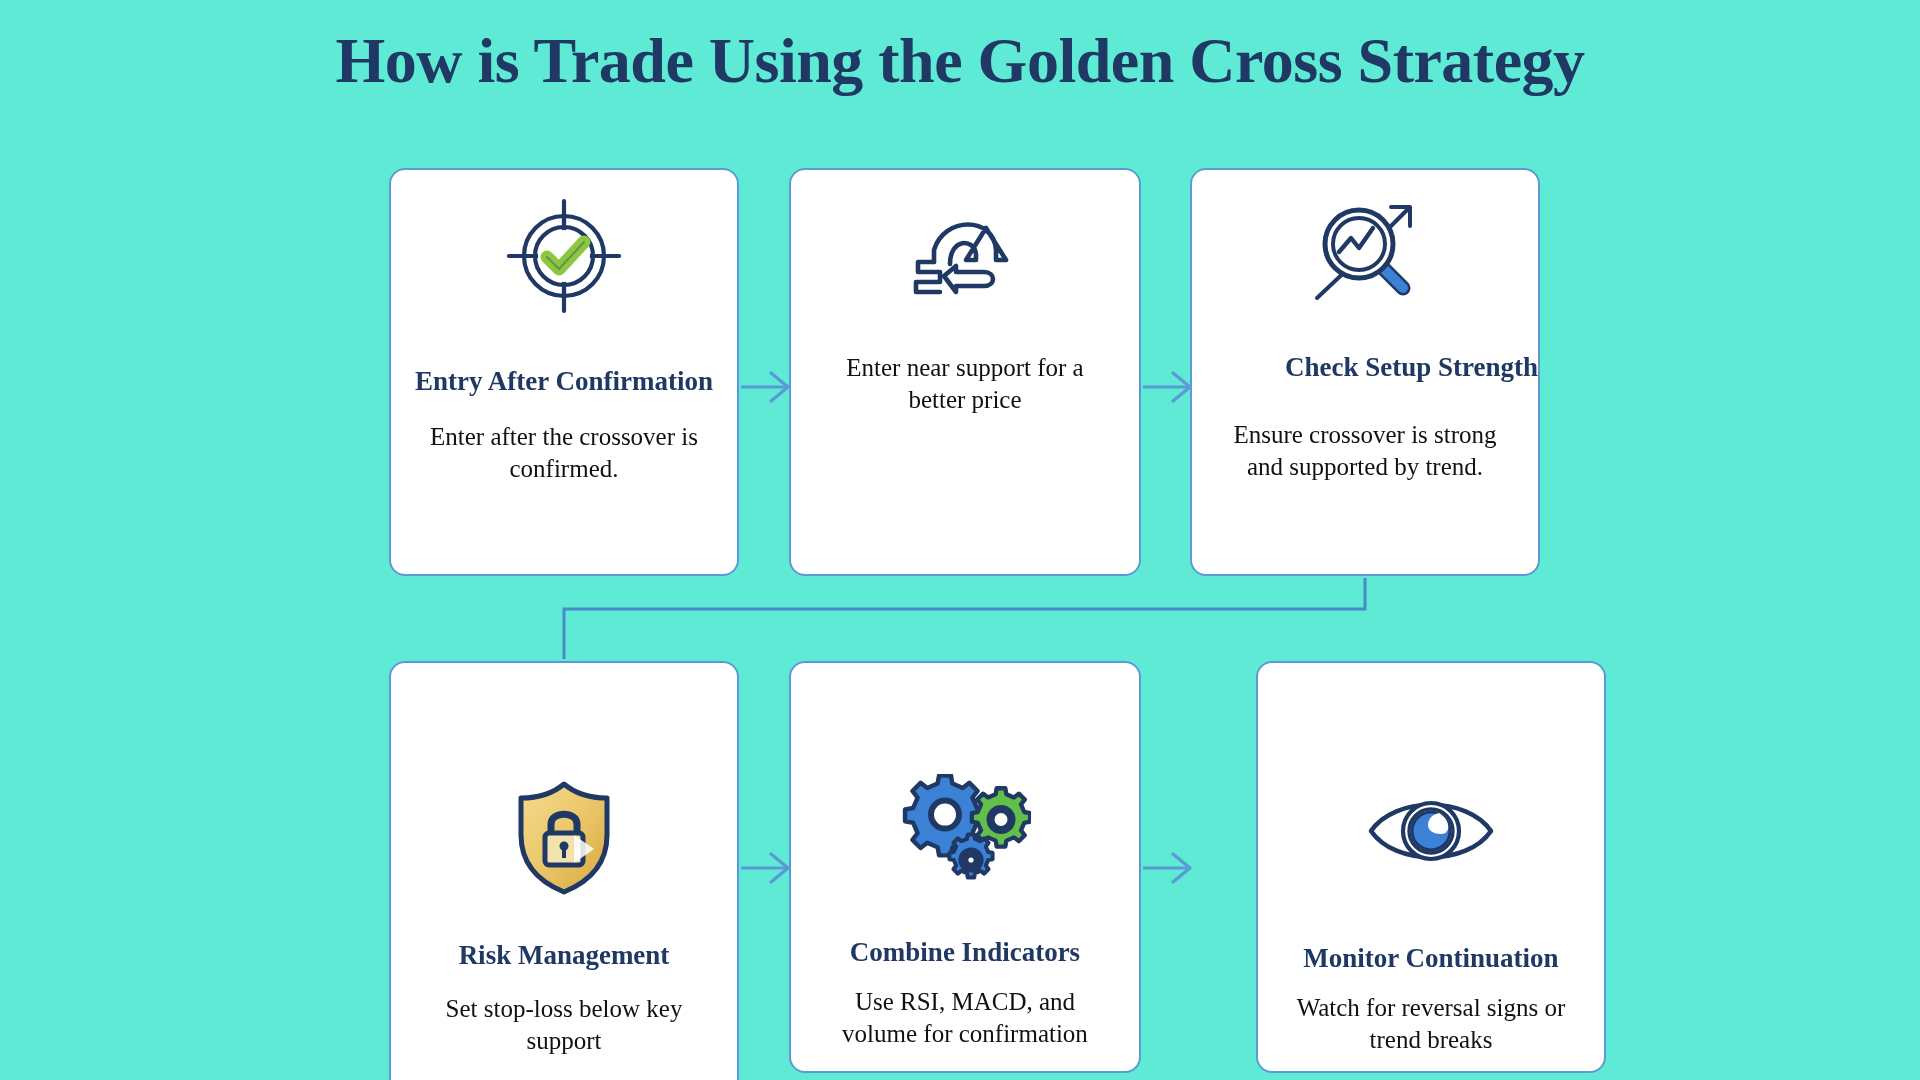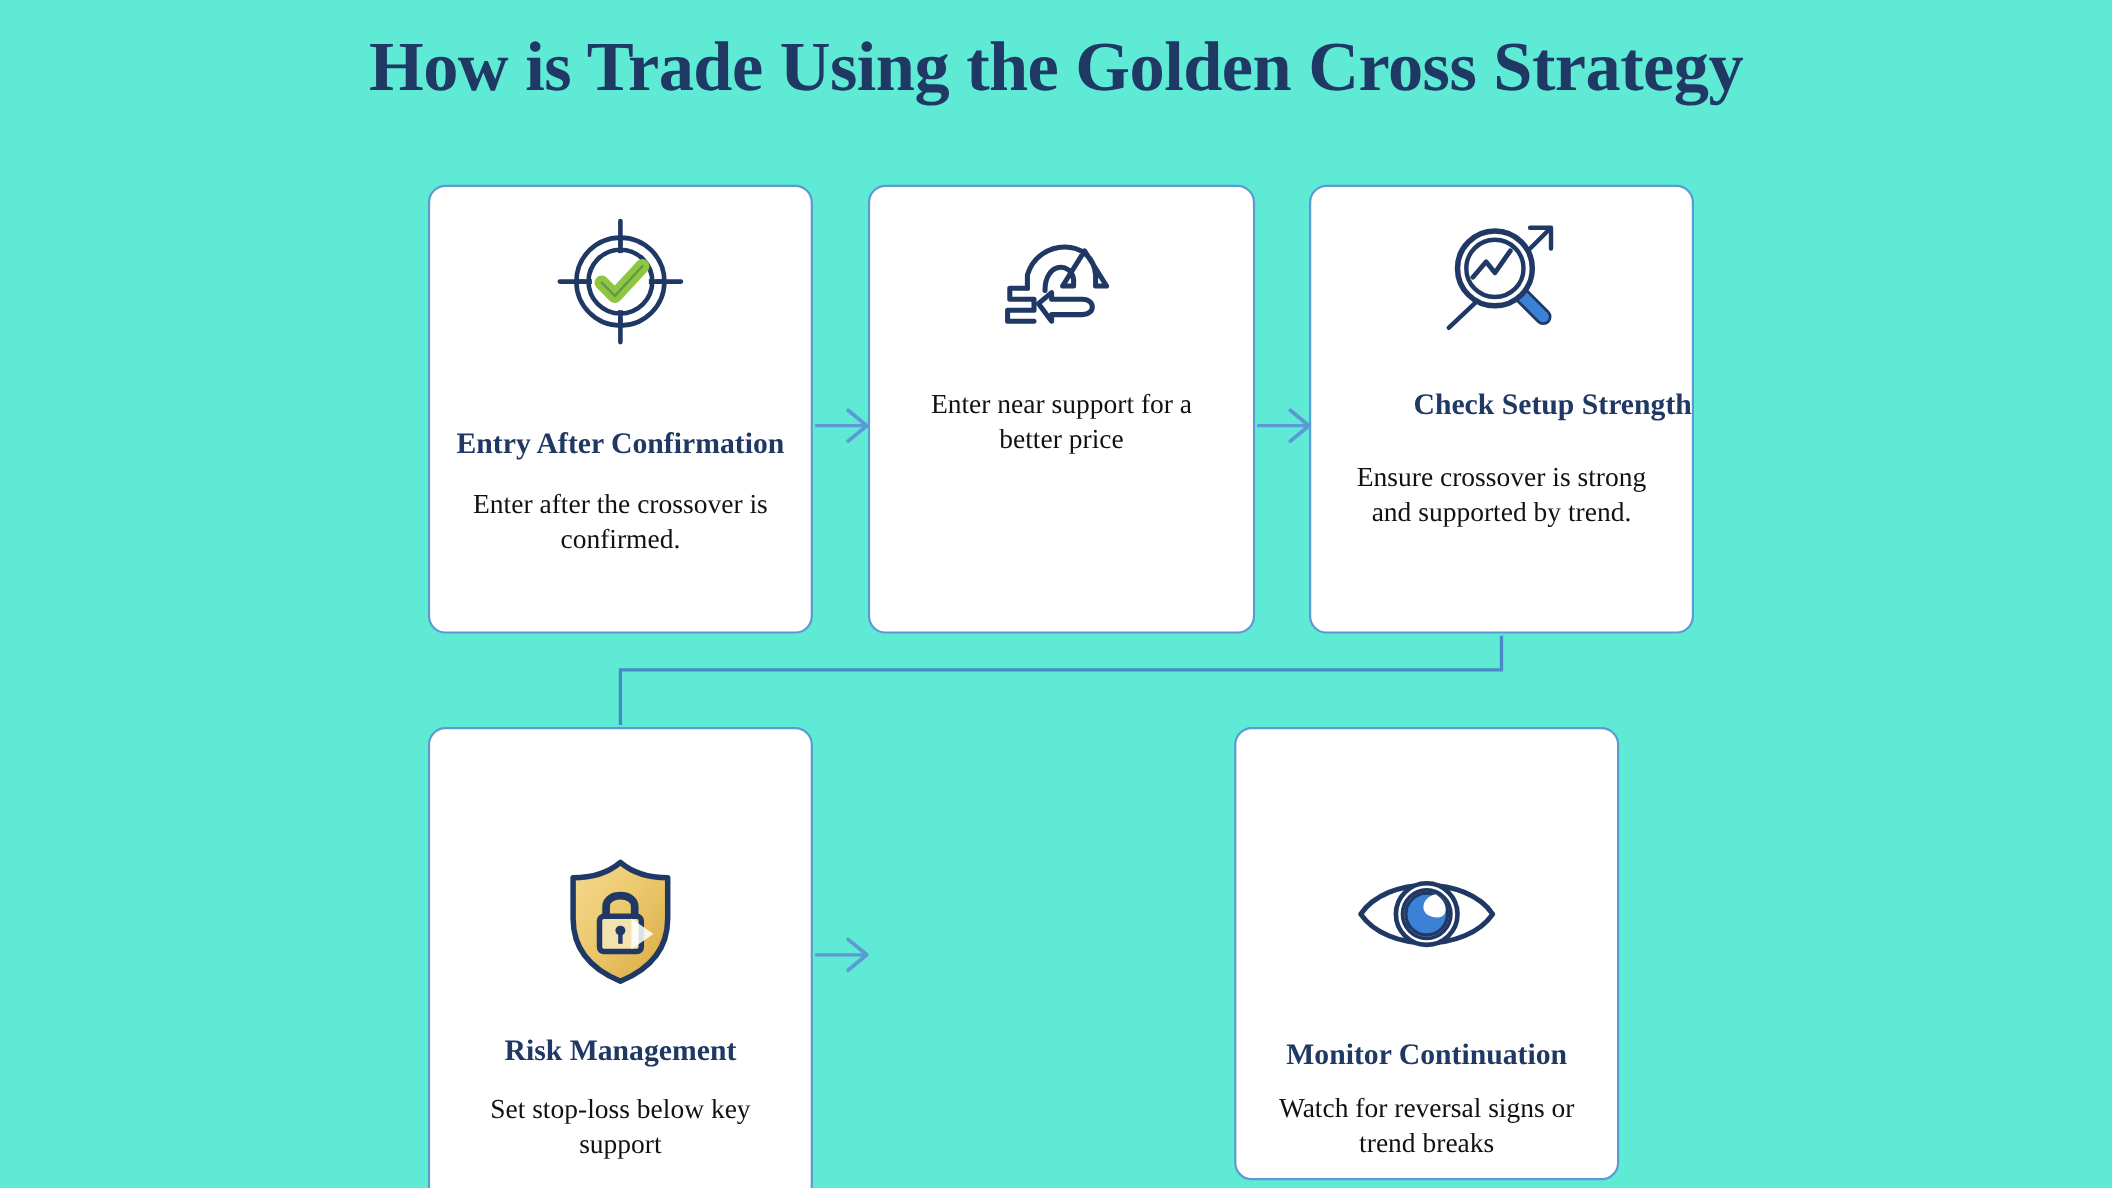--- a/index.html
+++ b/index.html
@@ -84,25 +84,25 @@
   }
 
   
   #card-entry       { left: 389px;  top: 168px;  width: 350px; height: 408px; }
   #card-pullback    { left: 789px;  top: 168px;  width: 352px; height: 408px; }
   #card-strength    { left: 1190px; top: 168px;  width: 350px; height: 408px; }
 
   
   #card-risk        { left: 389px;  top: 661px;  width: 350px; height: 496px; }
   #card-combine     { left: 789px;  top: 661px;  width: 352px; height: 412px; }
-  #card-monitor     { left: 1122px; top: 661px;  width: 350px; height: 412px; }
+  #card-monitor     { left: 1256px; top: 661px;  width: 350px; height: 412px; }
 
   
   #card-entry    .card-icon { margin-top: 26px; }
-  #card-entry    .card-title { margin-top: 72px; }
+  #card-entry    .card-title { margin-top: 50px; }
   #card-entry    .card-desc  { margin-top: 24px; }
 
   #card-pullback .card-icon { margin-top: 26px; }
   #card-pullback .card-title { margin-top: 46px; }
   #card-pullback .card-desc  { margin-top: 36px; }
 
   #card-strength .card-icon { margin-top: 22px; }
   #card-strength .card-title { margin-top: 40px; text-align: right; }
   #card-strength .card-desc  { margin-top: 36px; }
 
@@ -270,20 +270,55 @@
         <circle cx="52" cy="67" r="4.5" fill="#1f3864"></circle>
         <rect x="50" y="68" width="4" height="11" fill="#1f3864"></rect>
 
         <path d="M 62 56 L 82 70 L 62 84 Z" fill="#ffffff" opacity="0.85"></path>
       </svg>
     </div>
     <div class="card-title">Risk Management</div>
     <div class="card-desc">Set stop-loss below key support</div>
   </div>
 
+  <div class="card" id="card-combine">
+    <div class="card-icon">
+      <svg width="132" height="118" viewBox="0 0 132 118">
+
+        <g transform="translate(46,44)">
+          <path d="M -8,-44 L 8,-44 L 10,-33 L 24,-27 L 33,-34 L 44,-23 L 37,-14
+                   L 43,0 L 54,2 L 54,18 L 43,20 L 37,34 L 44,43 L 33,54 L 24,47
+                   L 10,53 L 8,64 L -8,64 L -10,53 L -24,47 L -33,54 L -44,43
+                   L -37,34 L -43,20 L -54,18 L -54,2 L -43,0 L -37,-14 L -44,-23
+                   L -33,-34 L -24,-27 L -10,-33 Z" transform="translate(0,-10) scale(0.74)" fill="#3b82d6" stroke="#1f3864" stroke-width="6" stroke-linejoin="round"></path>
+          <circle cx="0" cy="-3.4" r="14" fill="#ffffff" stroke="#1f3864" stroke-width="6"></circle>
+        </g>
+
+        <g transform="translate(102,48)">
+          <path d="M -8,-44 L 8,-44 L 10,-33 L 24,-27 L 33,-34 L 44,-23 L 37,-14
+                   L 43,0 L 54,2 L 54,18 L 43,20 L 37,34 L 44,43 L 33,54 L 24,47
+                   L 10,53 L 8,64 L -8,64 L -10,53 L -24,47 L -33,54 L -44,43
+                   L -37,34 L -43,20 L -54,18 L -54,2 L -43,0 L -37,-14 L -44,-23
+                   L -33,-34 L -24,-27 L -10,-33 Z" transform="translate(0,-10) scale(0.54)" fill="#62c04a" stroke="#1f3864" stroke-width="8" stroke-linejoin="round"></path>
+          <circle cx="0" cy="-2.5" r="10.5" fill="#ffffff" stroke="#1f3864" stroke-width="8"></circle>
+        </g>
+
+        <g transform="translate(72,88)">
+          <path d="M -8,-44 L 8,-44 L 10,-33 L 24,-27 L 33,-34 L 44,-23 L 37,-14
+                   L 43,0 L 54,2 L 54,18 L 43,20 L 37,34 L 44,43 L 33,54 L 24,47
+                   L 10,53 L 8,64 L -8,64 L -10,53 L -24,47 L -33,54 L -44,43
+                   L -37,34 L -43,20 L -54,18 L -54,2 L -43,0 L -37,-14 L -44,-23
+                   L -33,-34 L -24,-27 L -10,-33 Z" transform="translate(0,-10) scale(0.40)" fill="#3b82d6" stroke="#1f3864" stroke-width="10" stroke-linejoin="round"></path>
+          <circle cx="0" cy="-2" r="7.6" fill="#ffffff" stroke="#1f3864" stroke-width="10"></circle>
+        </g>
+      </svg>
+    </div>
+    <div class="card-title">Combine Indicators</div>
+    <div class="card-desc">Use RSI, MACD, and volume for confirmation</div>
+  </div>
 
   <div class="card" id="card-monitor">
     <div class="card-icon">
       <svg width="132" height="90" viewBox="0 0 132 90">
 
         <path d="M 6 45 C 30 10, 102 10, 126 45 C 102 80, 30 80, 6 45 Z" fill="#ffffff" stroke="#1f3864" stroke-width="4.6" stroke-linejoin="round"></path>
 
         <circle cx="66" cy="45" r="28" fill="#ffffff" stroke="#1f3864" stroke-width="4.2"></circle>
         <circle cx="66" cy="45" r="22" fill="#ffffff" stroke="#1f3864" stroke-width="3.4"></circle>
 

